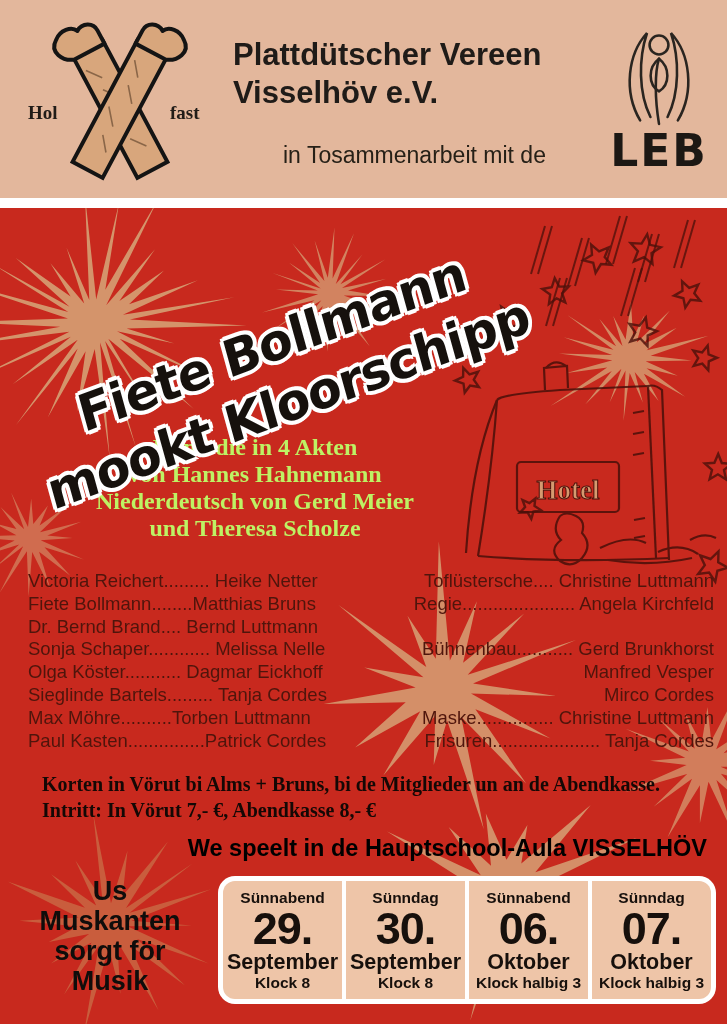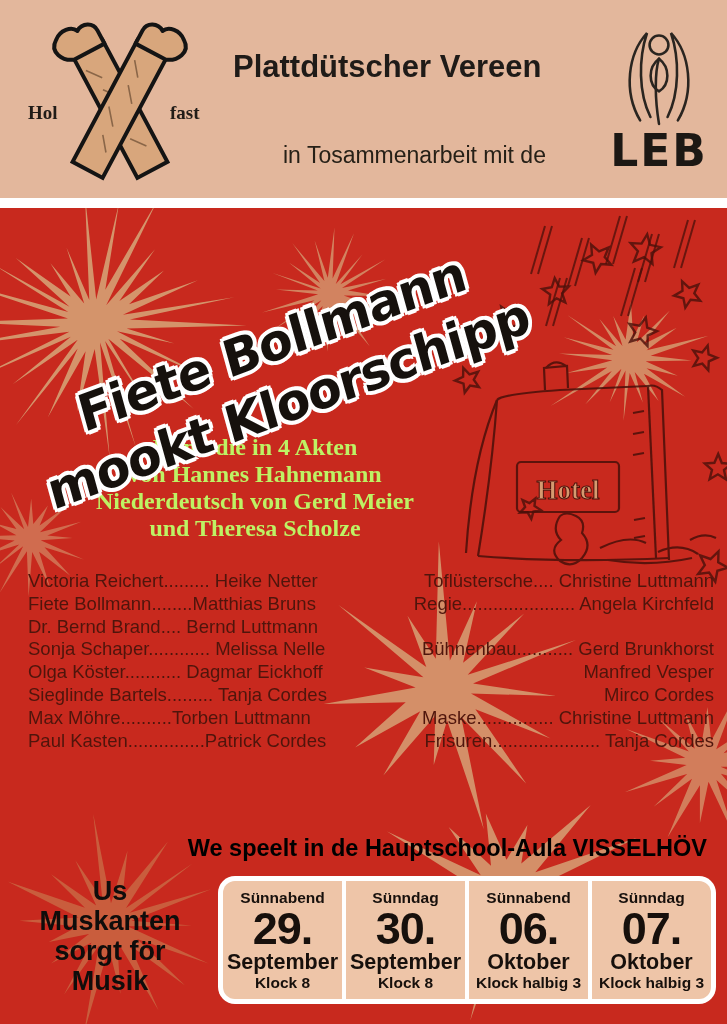--- a/index.html
+++ b/index.html
@@ -7,21 +7,21 @@
     position:relative;width:727px;height:1024px;overflow:hidden;
     font-family:"Liberation Sans",sans-serif;background:#c8291e;
   }
   
   .header{position:absolute;top:0;left:0;width:727px;height:198px;background:#e3b79c;}
   .divider{position:absolute;top:198px;left:0;width:727px;height:10px;background:#ffffff;}
   .holfast{position:absolute;left:22px;top:14px;}
   .leb{position:absolute;right:8px;top:16px;text-align:center;}
   .leb-word{font-weight:bold;font-size:44px;letter-spacing:2px;color:#1c1814;
     font-family:"DejaVu Sans",sans-serif;line-height:38px;margin-top:-6px;}
-  .org{position:absolute;left:233px;top:48px;color:#1f1b18;}
+  .org{position:absolute;left:233px;top:36px;color:#1f1b18;}
   .org-line{font-size:31px;font-weight:bold;line-height:38px;white-space:nowrap;}
   .coop{position:absolute;left:283px;top:142px;font-size:23px;color:#262017;white-space:nowrap;}
   
   .red{position:absolute;top:208px;left:0;width:727px;height:816px;background:#c8291e;}
   .red svg.layer{position:absolute;top:0;left:0;width:727px;height:816px;}
   .content{position:absolute;top:0;left:0;width:727px;height:816px;z-index:2;}
   
   .title-rot{
     position:absolute;left:-40px;top:104px;width:640px;z-index:2;
     transform:rotate(-20.5deg) skewX(-5deg);text-align:center;
@@ -81,20 +81,21 @@
         <rect x="81" y="26" width="34" height="138" fill="#d8a67c" stroke="#141414" stroke-width="4"></rect>
         <path d="M115 30 C 126 26 134 12 122 4 C 114 -3 102 -1 99 6 C 91 1 81 6 81 15 L 81 30 Z" fill="#d8a67c" stroke="#141414" stroke-width="4" stroke-linejoin="round"></path>
         <path d="M88 45 l 11 14 M94 70 l 12 15 M87 98 l 13 16 M95 126 l 11 14" stroke="#8a6648" stroke-width="1.6"></path>
       </g>
       <text x="6" y="105" font-family="Liberation Serif,serif" font-weight="bold" font-size="19" fill="#211c18">Hol</text>
       <text x="148" y="105" font-family="Liberation Serif,serif" font-weight="bold" font-size="19" fill="#211c18">fast</text>
     </svg>
 
     <div class="org">
       <div class="org-line">Plattdütscher Vereen</div>
+      <div class="org-line">Visselhöv e.V.</div>
     </div>
     <div class="coop">in Tosammenarbeit mit de</div>
 
     <div class="leb">
       <svg width="120" height="118" viewBox="0 0 140 118">
         <g stroke="#2a2520" stroke-width="3" fill="none" stroke-linecap="round">
           <path d="M48 112 C 28 78 34 34 56 10 C 46 40 46 80 60 108"></path>
           <path d="M92 112 C 112 78 106 34 84 10 C 94 40 94 80 80 108"></path>
           <path d="M70 116 C 65 86 65 56 70 40"></path>
           <circle cx="70" cy="24" r="11"></circle>
@@ -193,20 +194,24 @@
           <div class="cast-row">Regie...................... Angela Kirchfeld</div>
           <div class="cast-row"></div>
           <div class="cast-row">Bühnenbau........... Gerd Brunkhorst</div>
           <div class="cast-row">Manfred Vesper</div>
           <div class="cast-row">Mirco Cordes</div>
           <div class="cast-row">Maske............... Christine Luttmann</div>
           <div class="cast-row">Frisuren..................... Tanja Cordes</div>
         </div>
       </div>
 
+      <div class="tickets">
+        <div>Korten in Vörut bi Alms + Bruns, bi de Mitglieder un an de Abendkasse.</div>
+        <div>Intritt: In Vörut 7,- €, Abendkasse 8,- €</div>
+      </div>
 
       <div class="venue">We speelt in de Hauptschool-Aula VISSELHÖV</div>
 
       <div class="music">
         <div>Us</div>
         <div>Muskanten</div>
         <div>sorgt för</div>
         <div>Musik</div>
       </div>
 

